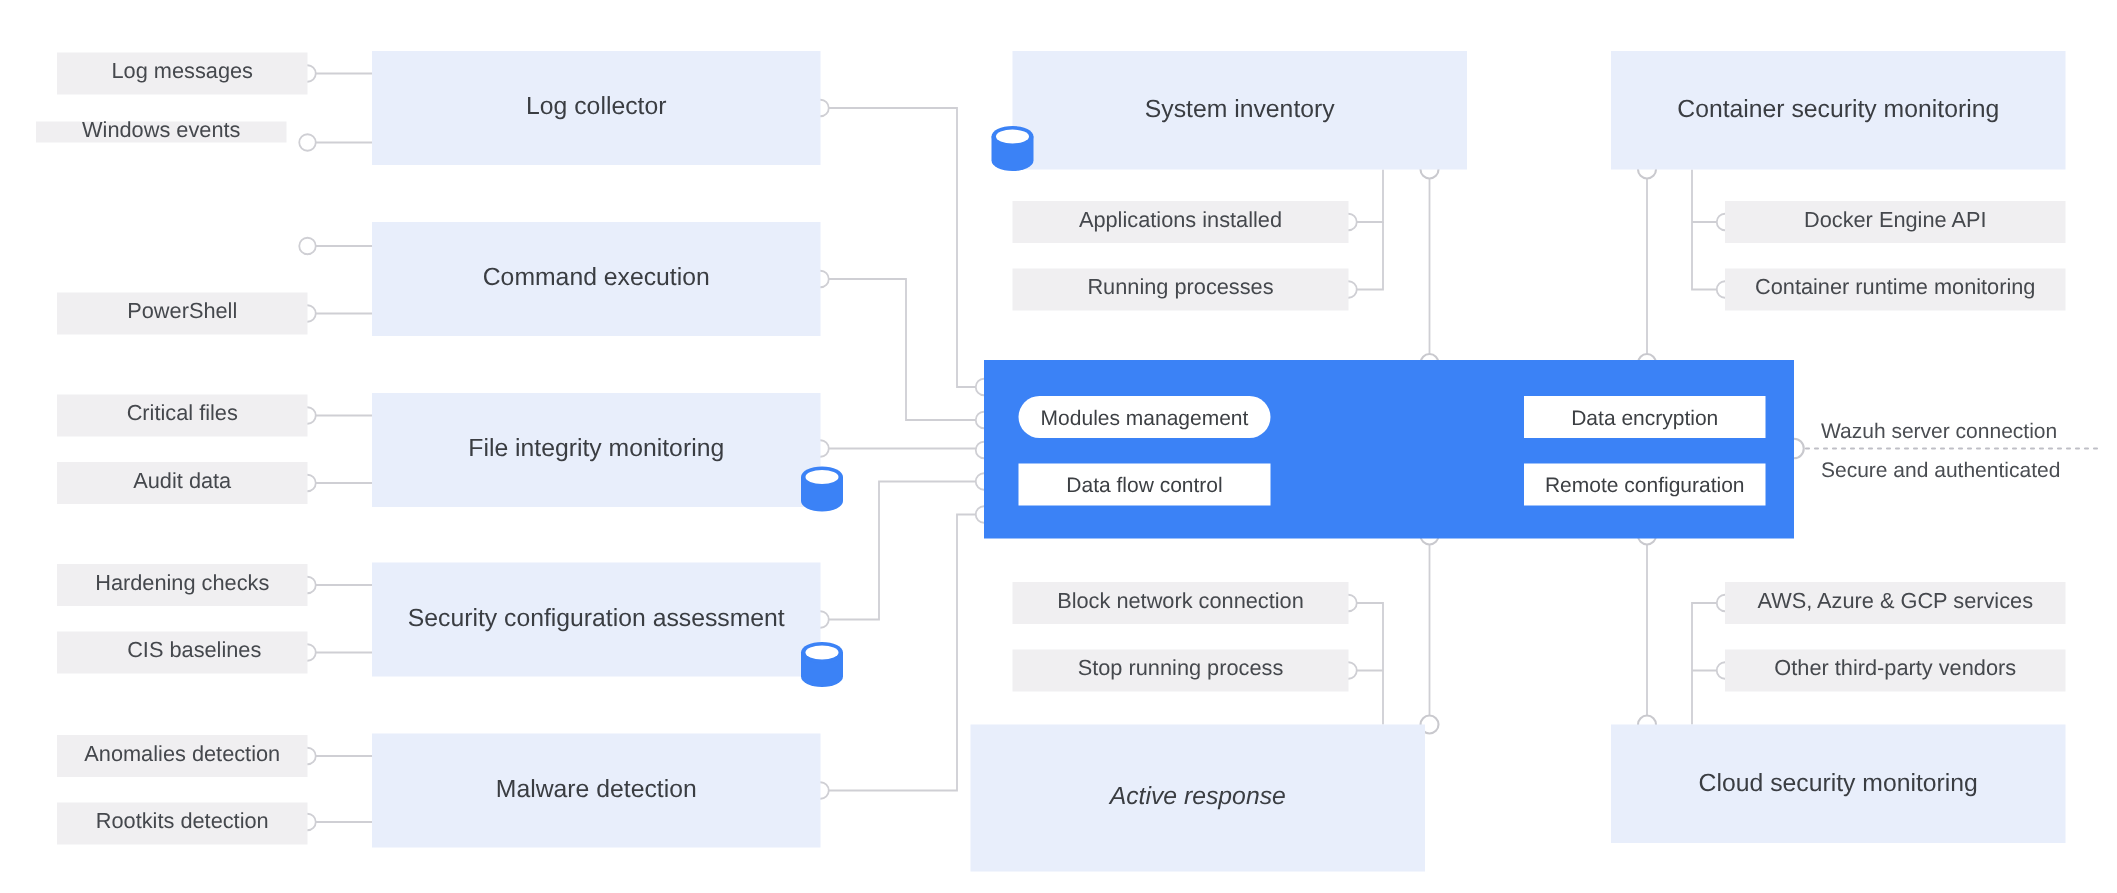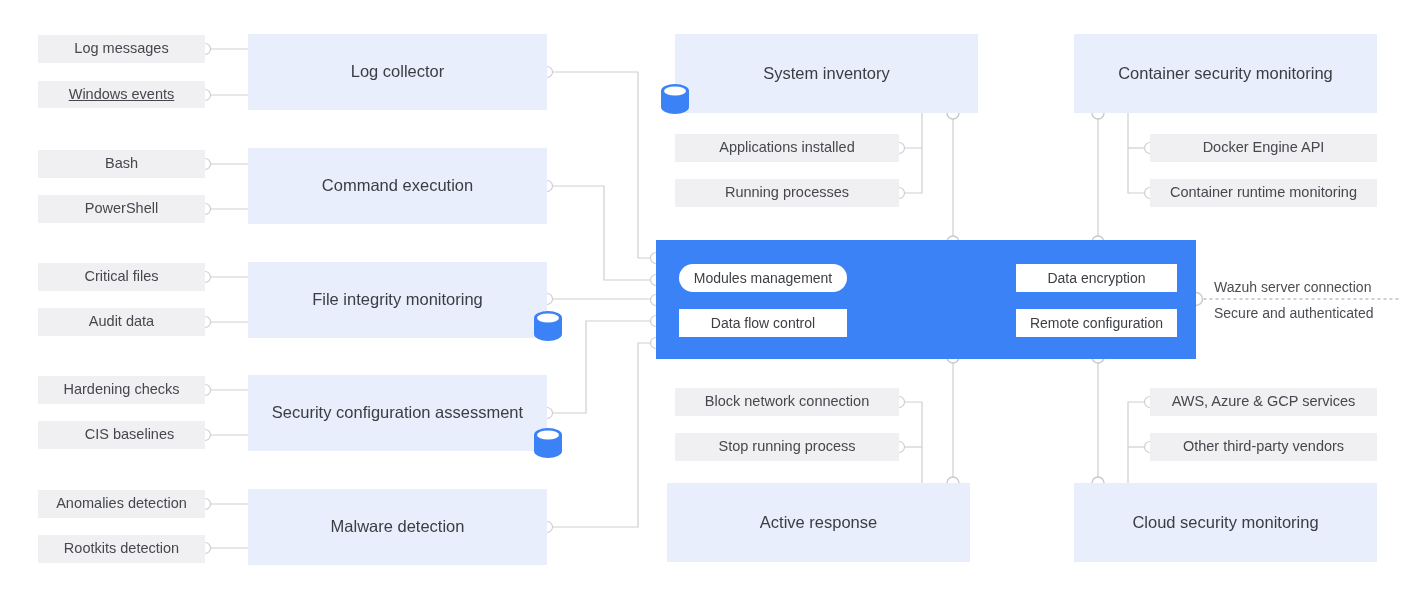--- a/index.html
+++ b/index.html
@@ -166,30 +166,27 @@
     <circle class="wire-dot" cx="1150" cy="447" r="5.5"></circle>
 
     <path class="wire-dotted" d="M1204,299 H1400"></path>
     <circle class="wire-dot-solid" cx="1196" cy="299" r="6.5"></circle>
 
   </svg>
 
   <div class="node chip" style="left:38px; top:35px; width:167px; height:28px;">
     <span>Log messages</span>
   </div>
-  <div class="node chip" style="left:38px; top:81px; width:167px; height:27px;text-decoration:underline;">
+  <div class="node chip" style="left:24px; top:81px; width:167px; height:14px;">
     <span>Windows events</span>
   </div>
   <div class="node module" style="left:248px; top:34px; width:299px; height:76px;">
     <span>Log collector</span>
   </div>
 
-  <div class="node chip" style="left:38px; top:150px; width:167px; height:28px;">
-    <span>Bash</span>
-  </div>
   <div class="node chip" style="left:38px; top:195px; width:167px; height:28px;">
     <span>PowerShell</span>
   </div>
   <div class="node module" style="left:248px; top:148px; width:299px; height:76px;">
     <span>Command execution</span>
   </div>
 
   <div class="node chip" style="left:38px; top:263px; width:167px; height:28px;">
     <span>Critical files</span>
   </div>
@@ -250,21 +247,21 @@
   <div class="node chip" style="left:675px; top:179px; width:224px; height:28px;">
     <span>Running processes</span>
   </div>
 
   <div class="node chip" style="left:675px; top:388px; width:224px; height:28px;">
     <span>Block network connection</span>
   </div>
   <div class="node chip" style="left:675px; top:433px; width:224px; height:28px;">
     <span>Stop running process</span>
   </div>
-  <div class="node module" style="left:667px; top:483px; width:303px; height:79px;">
+  <div class="node module" style="left:647px; top:483px; width:303px; height:98px;font-style:italic;">
     <span>Active response</span>
   </div>
 
   <div class="node module" style="left:1074px; top:34px; width:303px; height:79px;">
     <span>Container security monitoring</span>
   </div>
   <div class="node chip" style="left:1150px; top:134px; width:227px; height:28px;">
     <span>Docker Engine API</span>
   </div>
   <div class="node chip" style="left:1150px; top:179px; width:227px; height:28px;">

